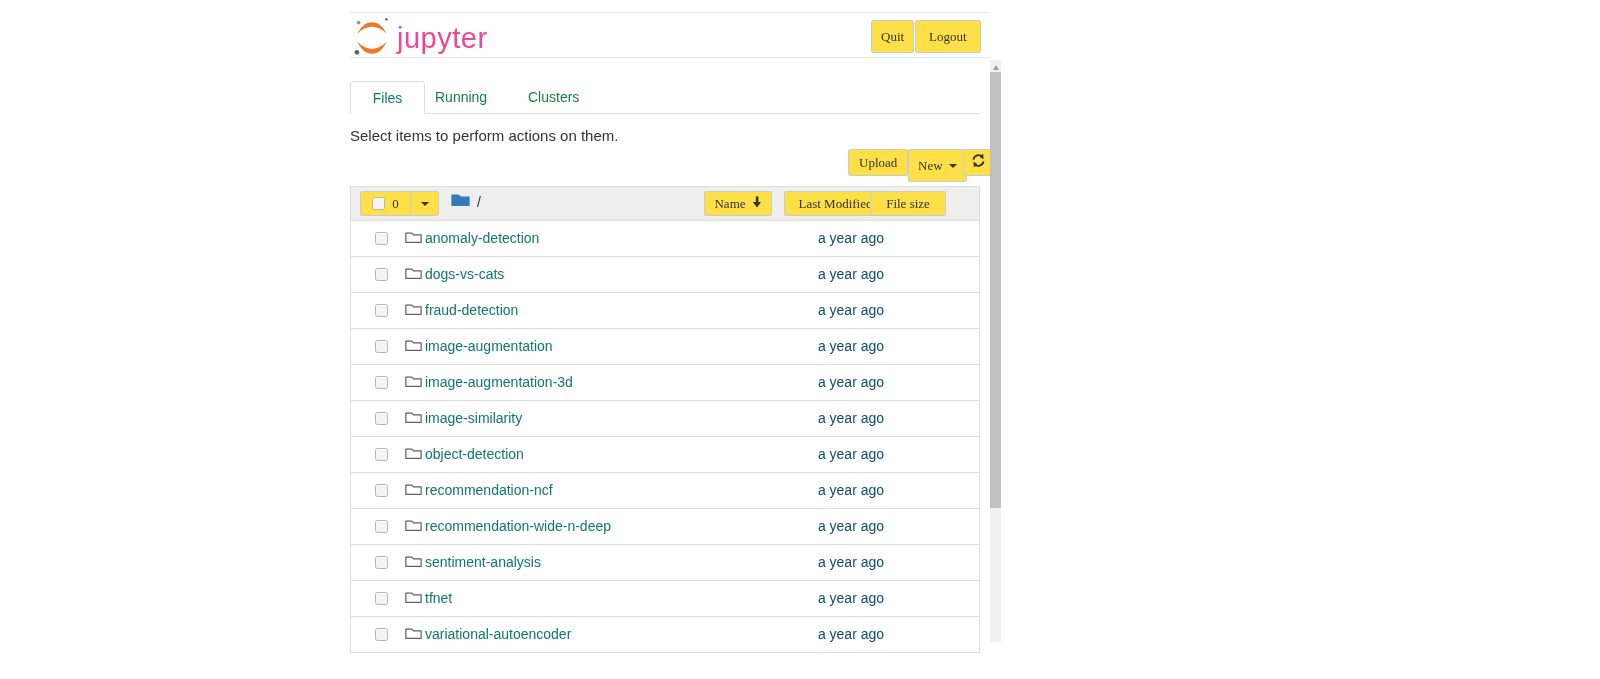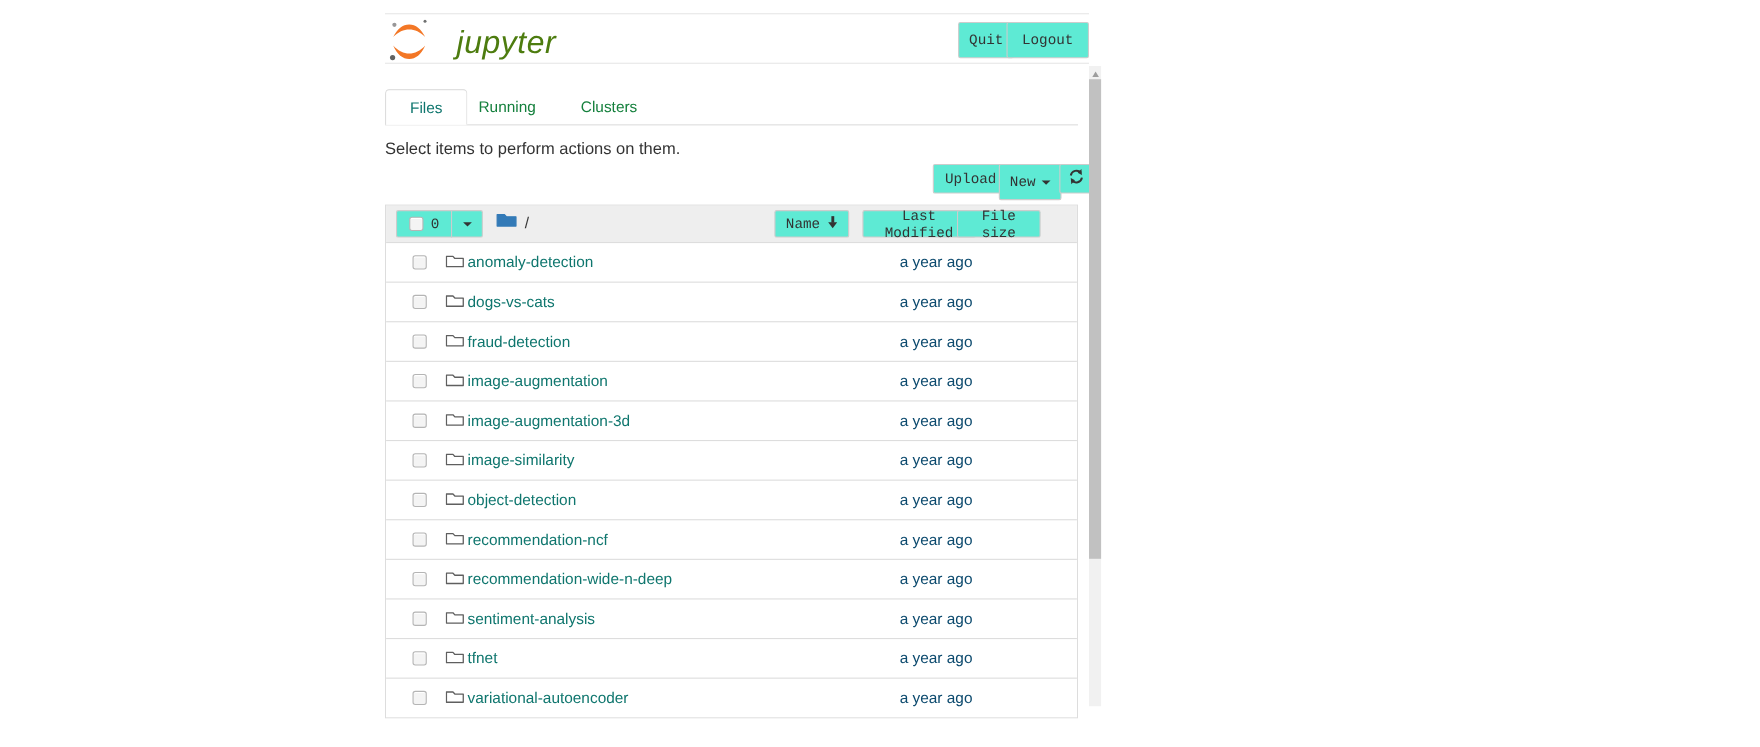--- a/index.html
+++ b/index.html
@@ -2,24 +2,24 @@
 <html><head>
 <meta charset="utf-8">
 <style>
   html,body{margin:0;padding:0;background:#fff;}
   .canvas{position:relative;width:1600px;height:679px;background:#fff;overflow:hidden;
           font-family:"Liberation Sans",sans-serif;color:#333;}
   .hairline{position:absolute;height:1px;background:#e7e7e7;}
 
   
   .logo-wrap{position:absolute;left:352px;top:15px;display:flex;align-items:center;}
-  .logo-text{font-size:29px;color:#4d7c0f;margin-left:23px;letter-spacing:.5px;line-height:40px;font-style:italic;}
-  .btn{box-sizing:border-box;background:#5eead4;border:1px solid #ccc;border-radius:2px;
+  .logo-text{font-size:29px;color:#ec4899;margin-left:5px;letter-spacing:.5px;line-height:40px;}
+  .btn{box-sizing:border-box;background:#fde047;border:1px solid #ccc;border-radius:2px;
        color:#333;font-size:13px;display:inline-flex;align-items:center;justify-content:center;
-       font-family:Liberation Mono, monospace;cursor:pointer;}
+       font-family:Liberation Serif, serif;cursor:pointer;}
   .quit-btn{position:absolute;left:871px;top:20px;height:33px;padding:0 9px;}
   .logout-btn{position:absolute;left:915px;top:20px;height:33px;padding:0 13px;}
 
   
   .tab-border{position:absolute;left:350px;top:113px;width:630px;height:1px;background:#ddd;}
   .tab-active{position:absolute;left:350px;top:81px;width:75px;height:33px;box-sizing:border-box;
               background:#fff;border:1px solid #ddd;border-bottom:1px solid #fff;
               border-radius:4px 4px 0 0;display:flex;align-items:center;justify-content:center;
               font-size:14px;color:#0f766e;z-index:2;}
   .tab-link{position:absolute;top:81px;height:32px;display:flex;align-items:center;

